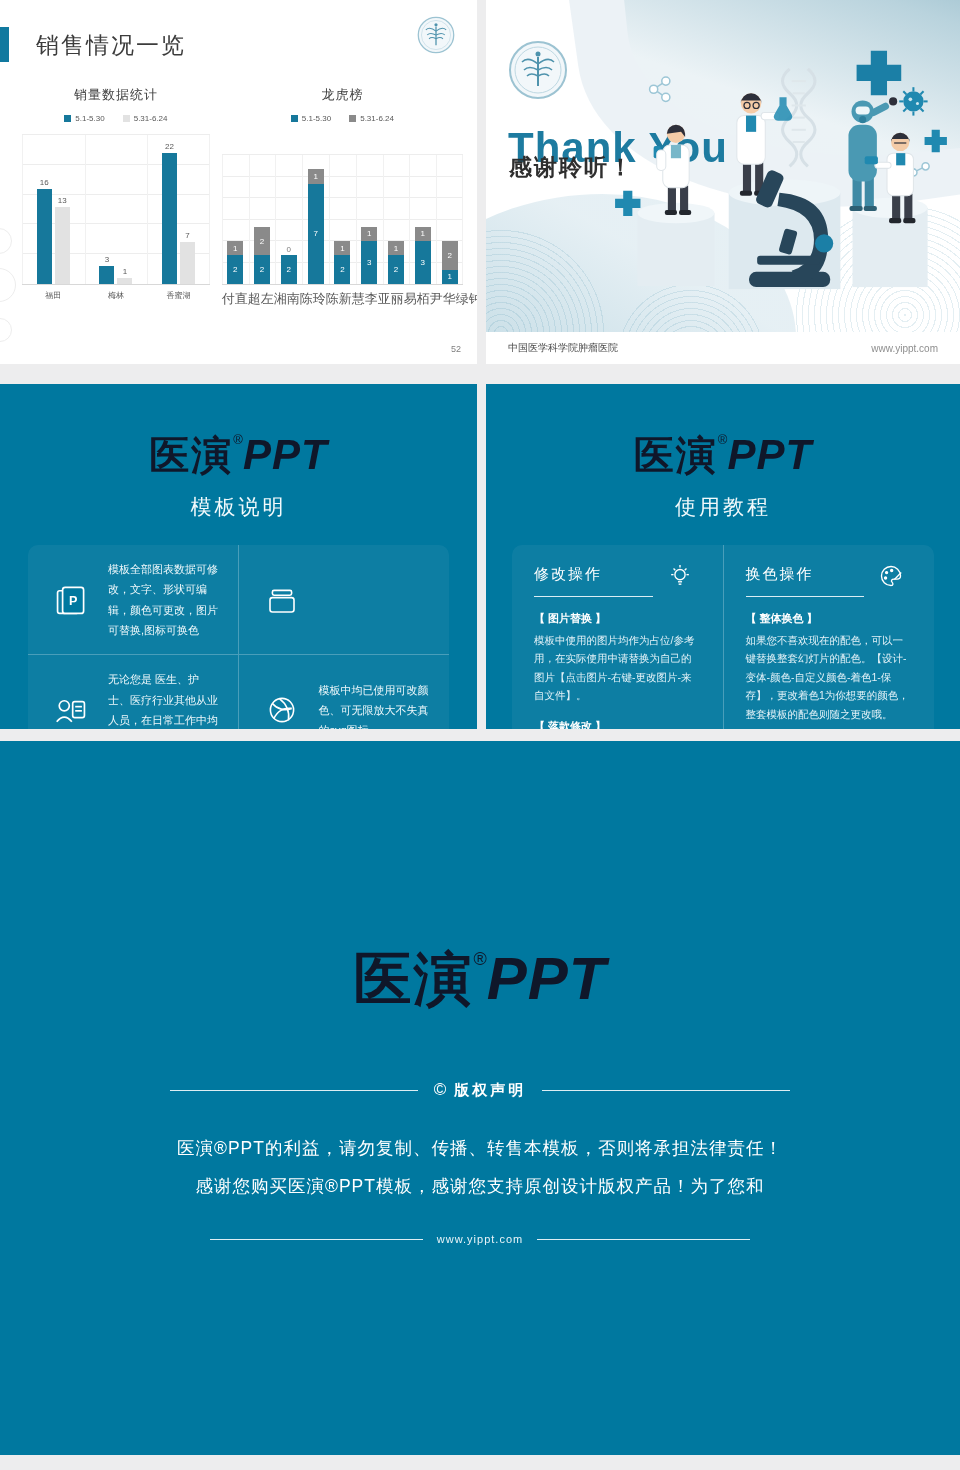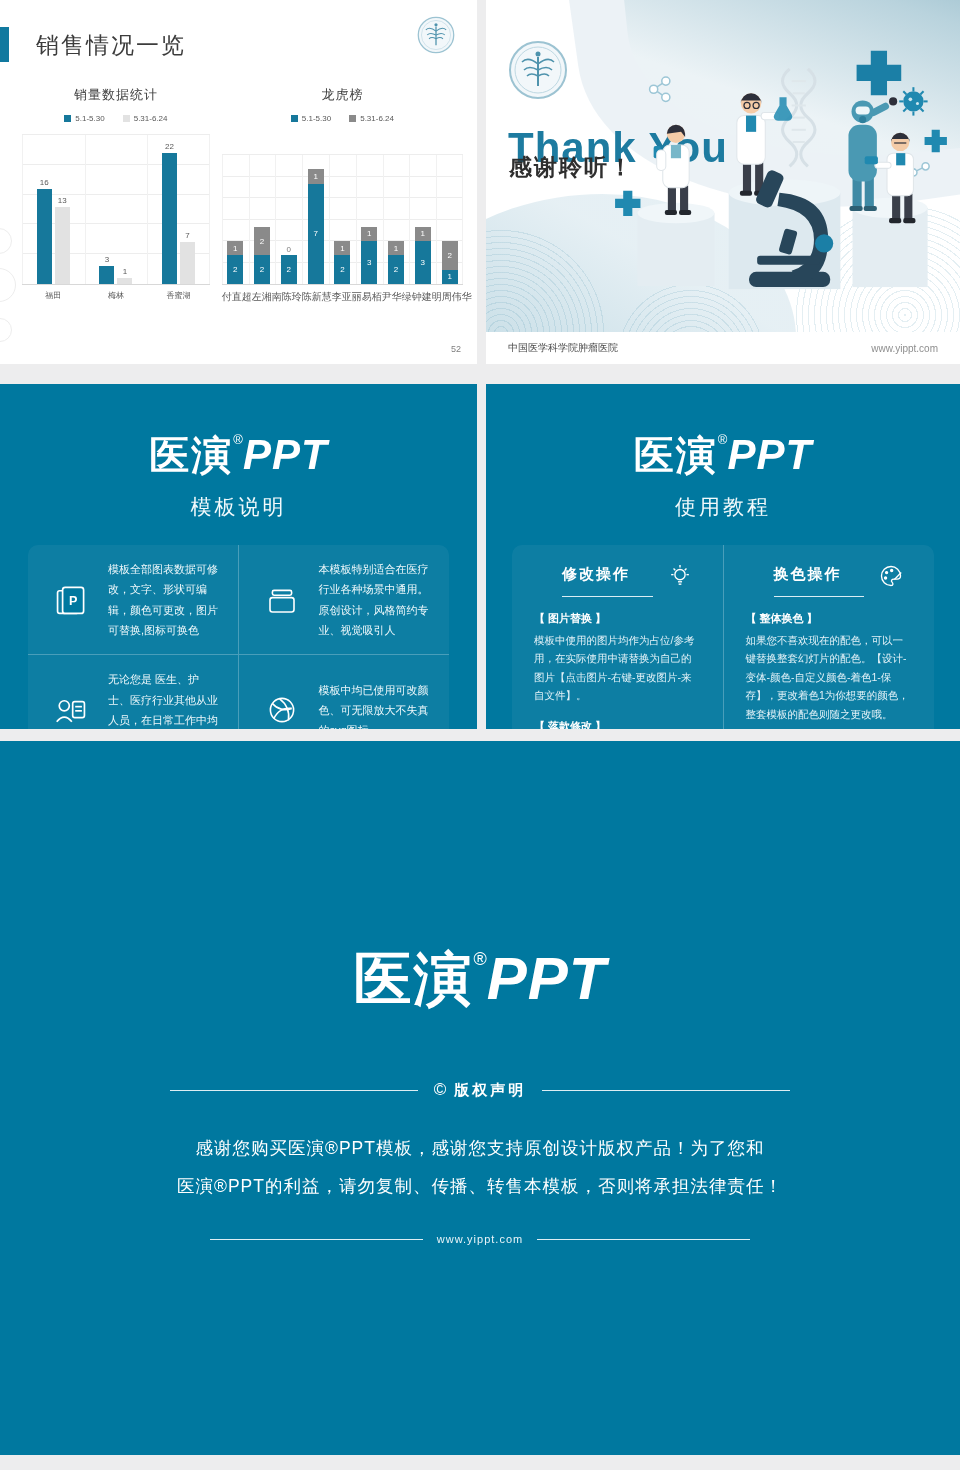--- a/index.html
+++ b/index.html
@@ -40,21 +40,21 @@
   .bars { position:absolute; inset:0; display:flex; }
   .bar-group { flex:1; display:flex; align-items:flex-end; justify-content:center; gap:3px; }
   .bar-col { display:flex; flex-direction:column; align-items:center; justify-content:flex-end; height:100%; }
   .bar-label { font-size:8px; color:#595959; margin-bottom:2px; }
   .bar { width:15px; }
   .stack-col { display:flex; flex-direction:column; justify-content:flex-end; height:100%; width:16px; }
   .seg { display:flex; align-items:center; justify-content:center; color:#fff; font-size:8px; }
   .zero-label { font-size:8px; color:#7c7c7c; text-align:center; margin-bottom:1px; }
   .c-cats { display:flex; margin-top:5px; }
   .cat { flex:1; text-align:center; font-size:8px; color:#595959; white-space:nowrap; overflow:visible; }
-  .chart-b .cat { font-size:10px; }
+  .chart-b .cat { font-size:13px; }
   .s1-page { position:absolute; right:16px; bottom:10px; font-size:9px; color:#7f7f7f; }
 
   
   .blob2 { position:absolute; top:-90px; right:-140px; width:520px; height:300px;
     background:#dfeaf0; border-radius:0 0 0 60%; transform:rotate(-8deg); opacity:.6; }
   .blob1 { position:absolute; top:-70px; right:-90px; width:420px; height:230px;
     background:linear-gradient(205deg,#7fadbe 5%,#b9d3dd 35%,#ecf3f6 70%,rgba(255,255,255,0) 95%);
     border-radius:0 0 0 65%; transform:rotate(-6deg); }
   .wave-bl { position:absolute; bottom:-70px; left:-120px; width:430px; height:240px;
     background:linear-gradient(30deg,#a9ccd9,#e3eef3 70%); border-radius:55% 45% 0 0 / 80% 60% 0 0; opacity:.9; }
@@ -68,42 +68,42 @@
     padding:0 18px 0 4px; color:#fff; font-size:11px; letter-spacing:.5px; }
   .pill-ic { width:19px; height:19px; background:#fff; border-radius:50%; margin-right:9px;
     display:flex; align-items:center; justify-content:center; }
   .s2-footer { position:absolute; left:0; right:0; bottom:0; height:32px; background:#fff;
     display:flex; align-items:center; justify-content:space-between; padding:0 22px; z-index:5; }
   .s2-footer .fl { font-size:10px; color:#4a4a4a; }
   .s2-footer .fr { font-size:10px; color:#8e8e8e; }
   .s2-illus { position:absolute; right:6px; top:40px; z-index:2; }
 
   
-  .p-logo { text-align:center; color:#ffffff; }
+  .p-logo { text-align:center; color:#0f172a; }
   .p-logo .cn { font-size:40px; font-weight:800; letter-spacing:2px; }
   .p-logo .reg { font-size:13px; vertical-align:top; position:relative; top:4px; }
   .p-logo .en { font-size:42px; font-weight:800; letter-spacing:1px; font-style:italic; }
   .p-sub { text-align:center; font-size:21px; letter-spacing:3px; margin-top:10px; color:#f2fafc; }
   .panel1 .p-logo, .panel2 .p-logo { margin-top:44px; }
 
   .intro-card { margin:24px 28px 0; height:214px; border-radius:10px;
     background:rgba(255,255,255,.05); display:grid; grid-template-columns:1fr 1fr; grid-template-rows:1fr 1fr; }
   .cell { display:flex; align-items:center; padding:14px 18px 14px 20px; }
   .cell.bd-r { border-right:1px solid rgba(255,255,255,.25); }
   .cell.bd-b { border-bottom:1px solid rgba(255,255,255,.25); }
   .cell .ic { flex:0 0 46px; margin-right:14px; display:flex; justify-content:center; }
   .cell .tx { font-size:11px; line-height:1.85; color:#eef8fb; }
 
   .tut-card { margin:24px 26px 0; height:214px; border-radius:10px;
     background:rgba(255,255,255,.05); display:flex; }
   .tut-col { flex:1; padding:20px 22px 0; }
   .tut-col.bd-r { border-right:1px solid rgba(255,255,255,.25); }
   .col-head { position:relative; padding-right:48px; }
-  .col-head .h-tx { display:block; font-size:15px; font-weight:bold; letter-spacing:2px;
-    padding-bottom:12px; border-bottom:1px solid #daedf4;margin-left:28px; }
+  .col-head .h-tx { display:block; font-size:15px; font-weight:normal; letter-spacing:2px;
+    padding-bottom:12px; border-bottom:1px solid #daedf4; }
   .col-head .h-ic { position:absolute; right:4px; top:-6px; }
   .tut-sec { margin-top:14px; }
   .tut-sec .lab { font-size:11px; font-weight:bold; color:#fff; margin-bottom:5px; }
   .tut-sec .bod { font-size:10.5px; line-height:1.75; color:#e3f2f8; }
 
   
   .p3-logo { margin-top:200px; }
   .p3-logo .cn { font-size:58px; }
   .p3-logo .en { font-size:60px; }
   .p3-logo .reg { font-size:18px; top:8px; }
@@ -498,21 +498,20 @@
       </span>
       <span class="tx">模板全部图表数据可修改，文字、形状可编辑，颜色可更改，图片可替换,图标可换色</span>
     </div>
     <div class="cell bd-b">
       <span class="ic">
         <svg width="40" height="40" viewBox="0 0 100 100" fill="none" stroke="#fff" stroke-width="4">
           <rect x="26" y="26" width="48" height="12" rx="4"></rect>
           <rect x="20" y="44" width="60" height="36" rx="6"></rect>
         </svg>
       </span>
-      <span class="tx">本模板特别适合在医疗行业各种场景中通用。原创设计，风格简约专业、视觉吸引人</span>
     </div>
     <div class="cell bd-r">
       <span class="ic">
         <svg width="42" height="42" viewBox="0 0 100 100" fill="none" stroke="#fff" stroke-width="4">
           <circle cx="34" cy="40" r="12"></circle>
           <path d="M16,78 q18,-22 36,0"></path>
           <rect x="54" y="30" width="28" height="38" rx="5"></rect>
           <line x1="60" y1="42" x2="76" y2="42"></line>
             <line x1="60" y1="52" x2="76" y2="52"></line>
         </svg>
@@ -592,21 +591,21 @@
   </div>
   <div class="div-row cr-row">
     <span class="ln"></span>
     <span class="cr-mid">
       <span class="cr-glyph">©</span>
       <span class="cr-text">版权声明</span>
     </span>
     <span class="ln"></span>
   </div>
   <div class="p3-para">
+    <div>医演®PPT的利益，请勿复制、传播、转售本模板，否则将承担法律责任！</div>
     <div>感谢您购买医演®PPT模板，感谢您支持原创设计版权产品！为了您和</div>
-    <div>医演®PPT的利益，请勿复制、传播、转售本模板，否则将承担法律责任！</div>
   </div>
   <div class="div-row site-row">
     <span class="ln"></span>
     <span class="site">www.yippt.com</span>
     <span class="ln"></span>
   </div>
 </div>
 
 </body></html>

